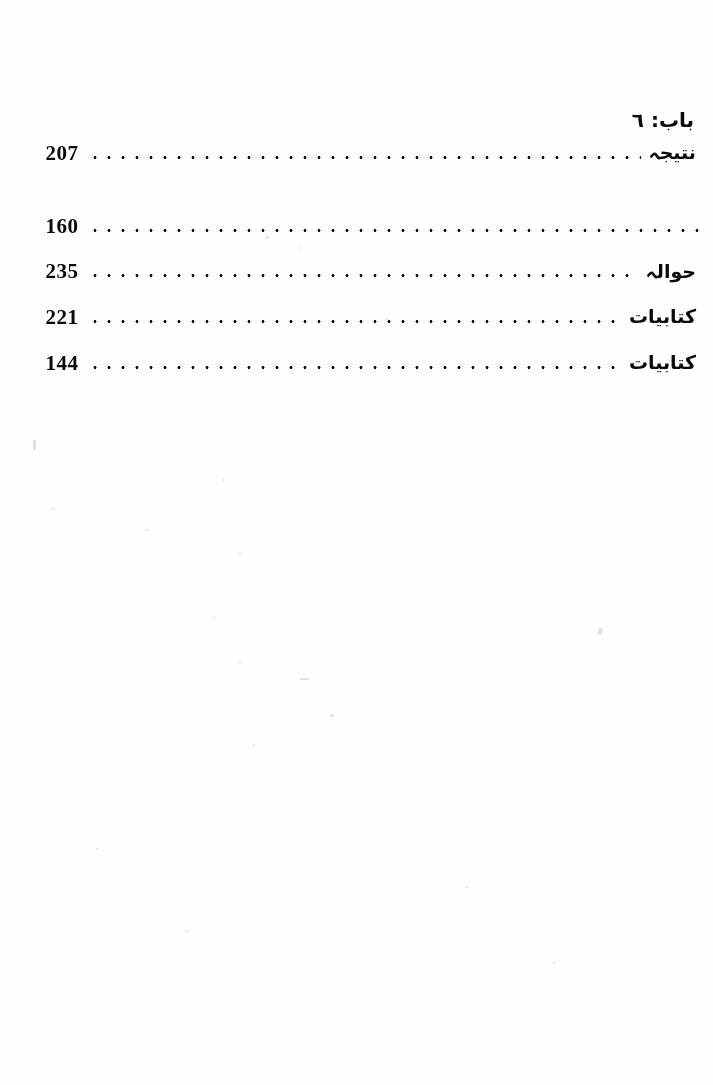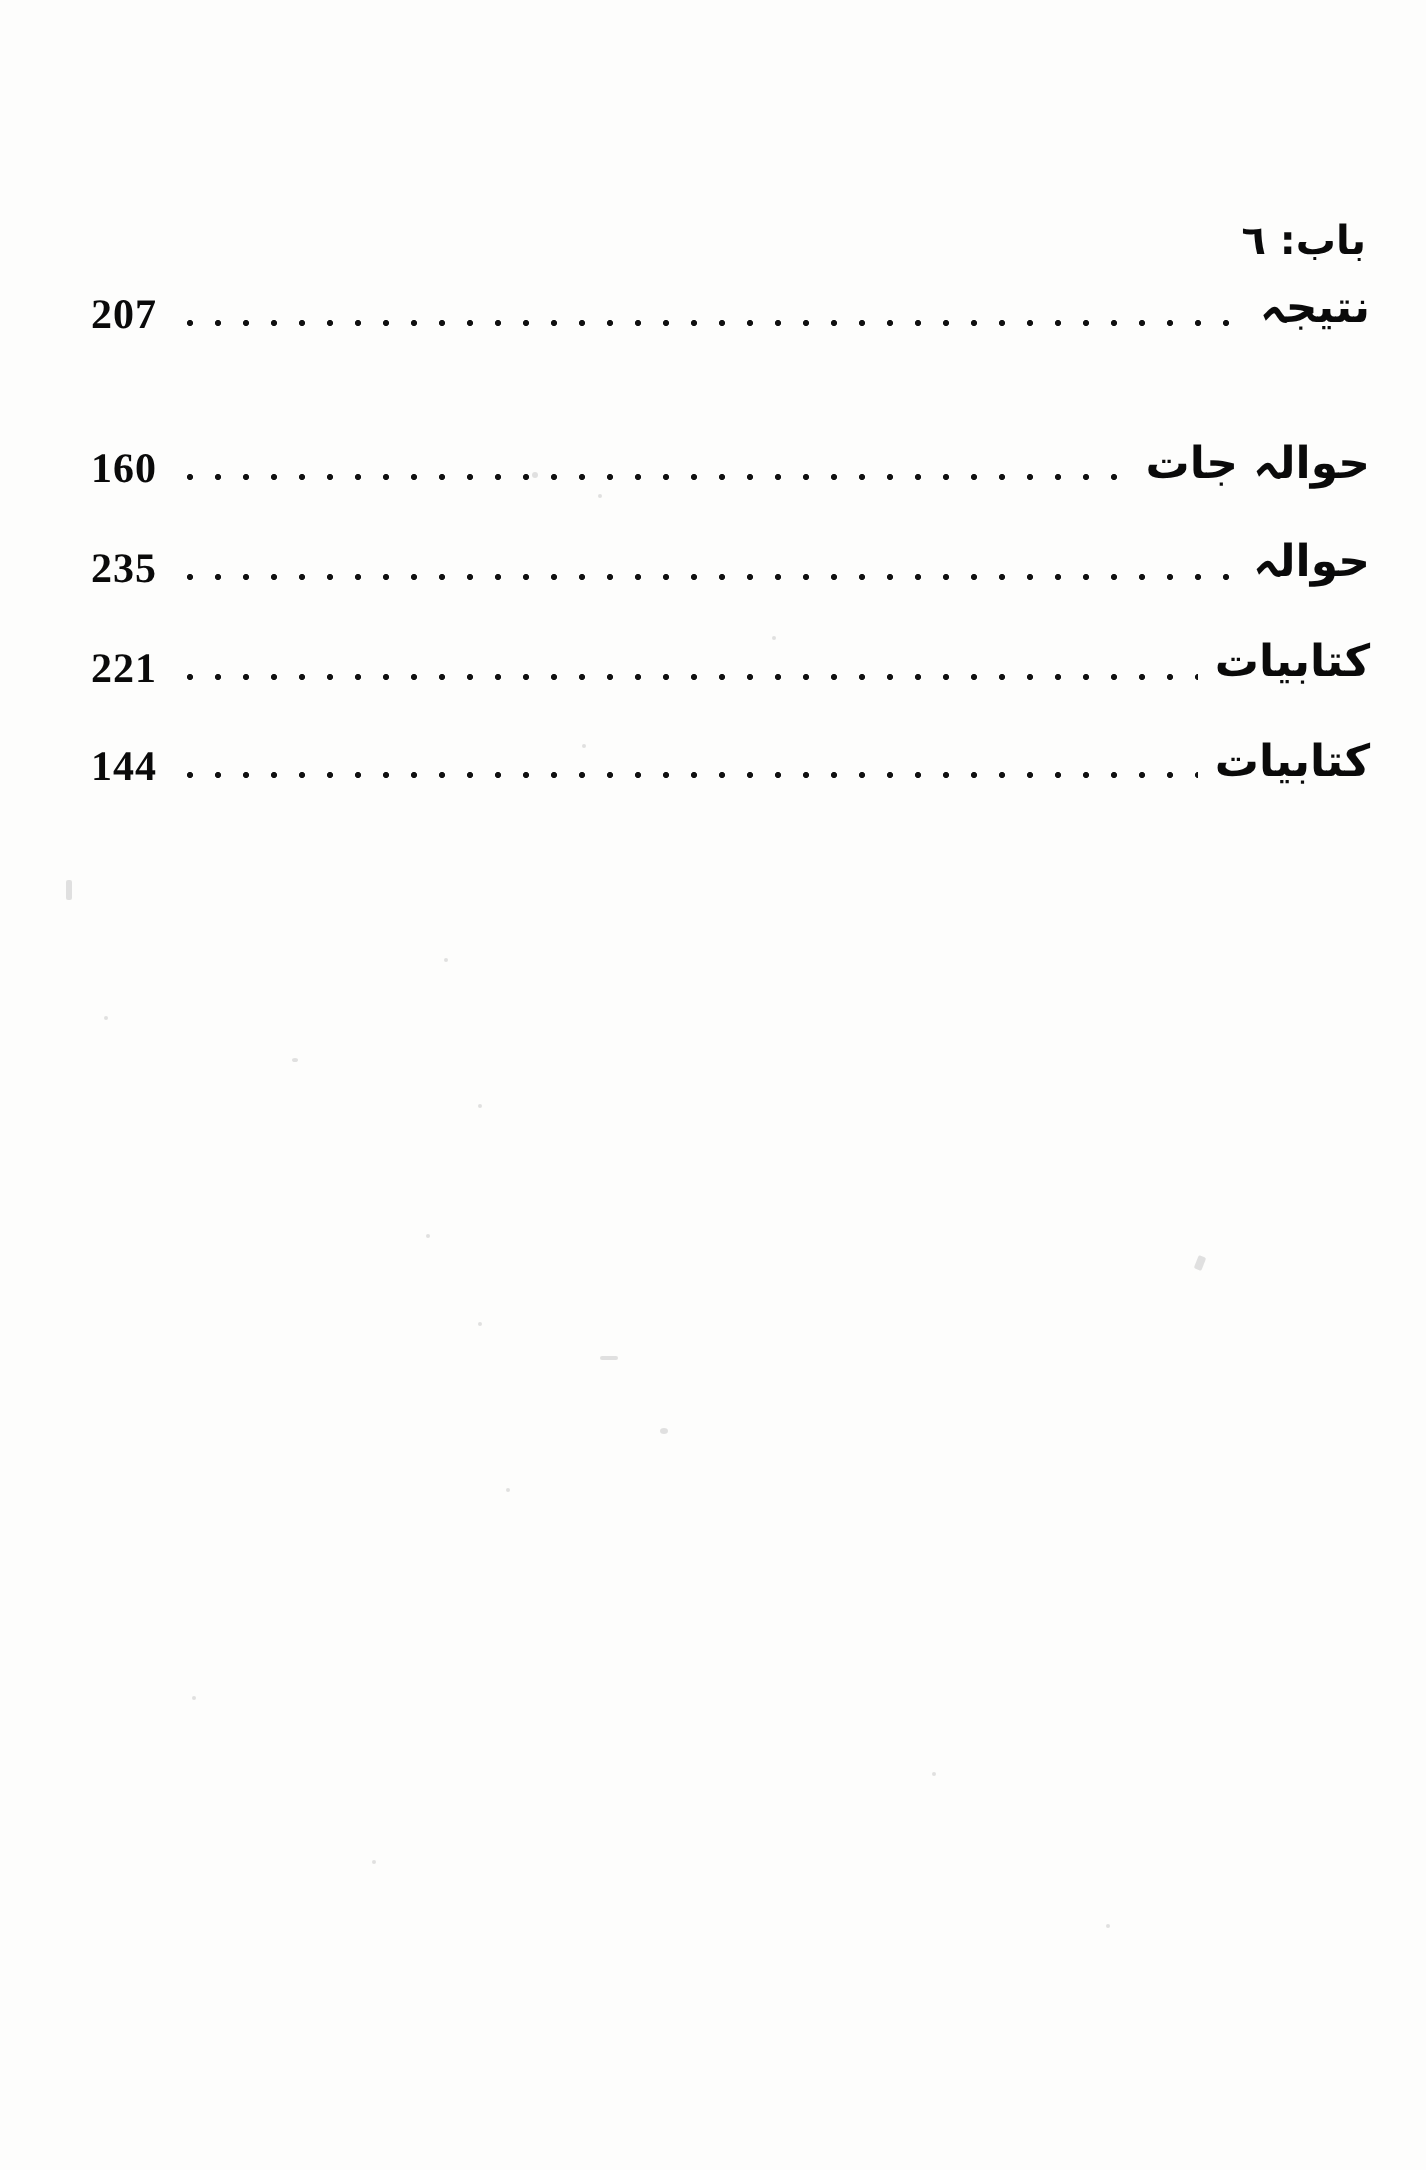--- a/index.html
+++ b/index.html
@@ -25,40 +25,40 @@
     position: absolute;
     background: #c9c9c9;
     border-radius: 50%;
     opacity: .55;
   }
   .toc {
     position: absolute;
     top: 108px;
     left: 0;
     right: 0;
-    padding: 0 22px 0 30px;
+    padding: 0 11px 0 30px;
     direction: rtl;
   }
   .chapter-head {
     text-align: right;
     font-size: 20px;
     font-weight: 700;
     letter-spacing: .5px;
     margin: 0 8px 8px 0;
     line-height: 1.2;
     font-family: "DejaVu Sans", sans-serif;
   }
   .toc-row {
     display: flex;
     align-items: flex-end;
     direction: rtl;
     margin-bottom: 6px;
   }
   .toc-title {
-    font-size: 22px;
+    font-size: 19px;
     font-weight: 700;
     white-space: nowrap;
     line-height: 1.35;
     padding: 0 6px 0 8px;
   }
   .toc-leader {
     flex: 1 1 auto;
     position: relative;
     height: 21px;
     overflow: hidden;
@@ -117,21 +117,20 @@
 
     <div class="chapter-head">باب: ٦</div>
 
     <div class="toc-row row-gap-big">
       <div class="toc-title">نتیجہ</div>
       <div class="toc-leader"></div>
       <div class="toc-page">207</div>
     </div>
 
     <div class="toc-row row-gap-mid">
-      <div class="toc-title">حوالہ جات</div>
       <div class="toc-leader"></div>
       <div class="toc-page">160</div>
     </div>
 
     <div class="toc-row row-gap-mid">
       <div class="toc-title">حوالہ</div>
       <div class="toc-leader"></div>
       <div class="toc-page">235</div>
     </div>
 

